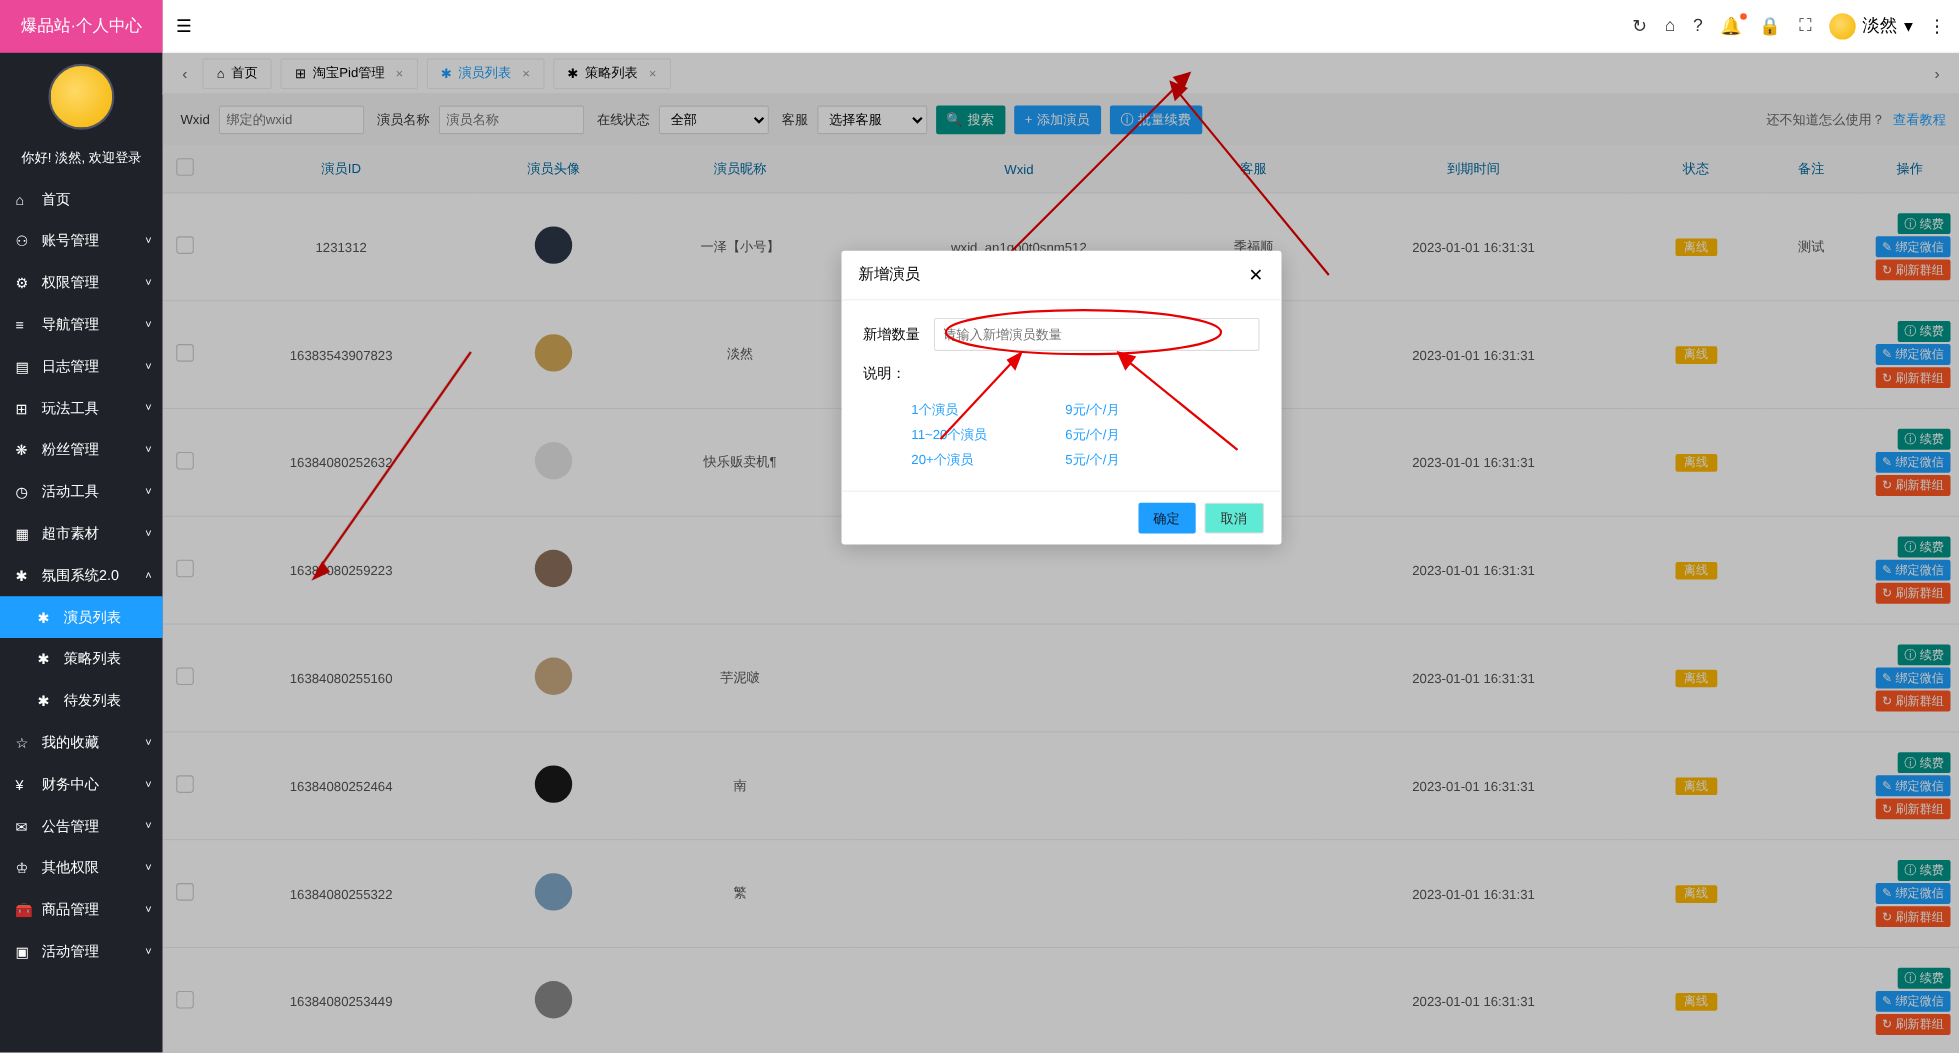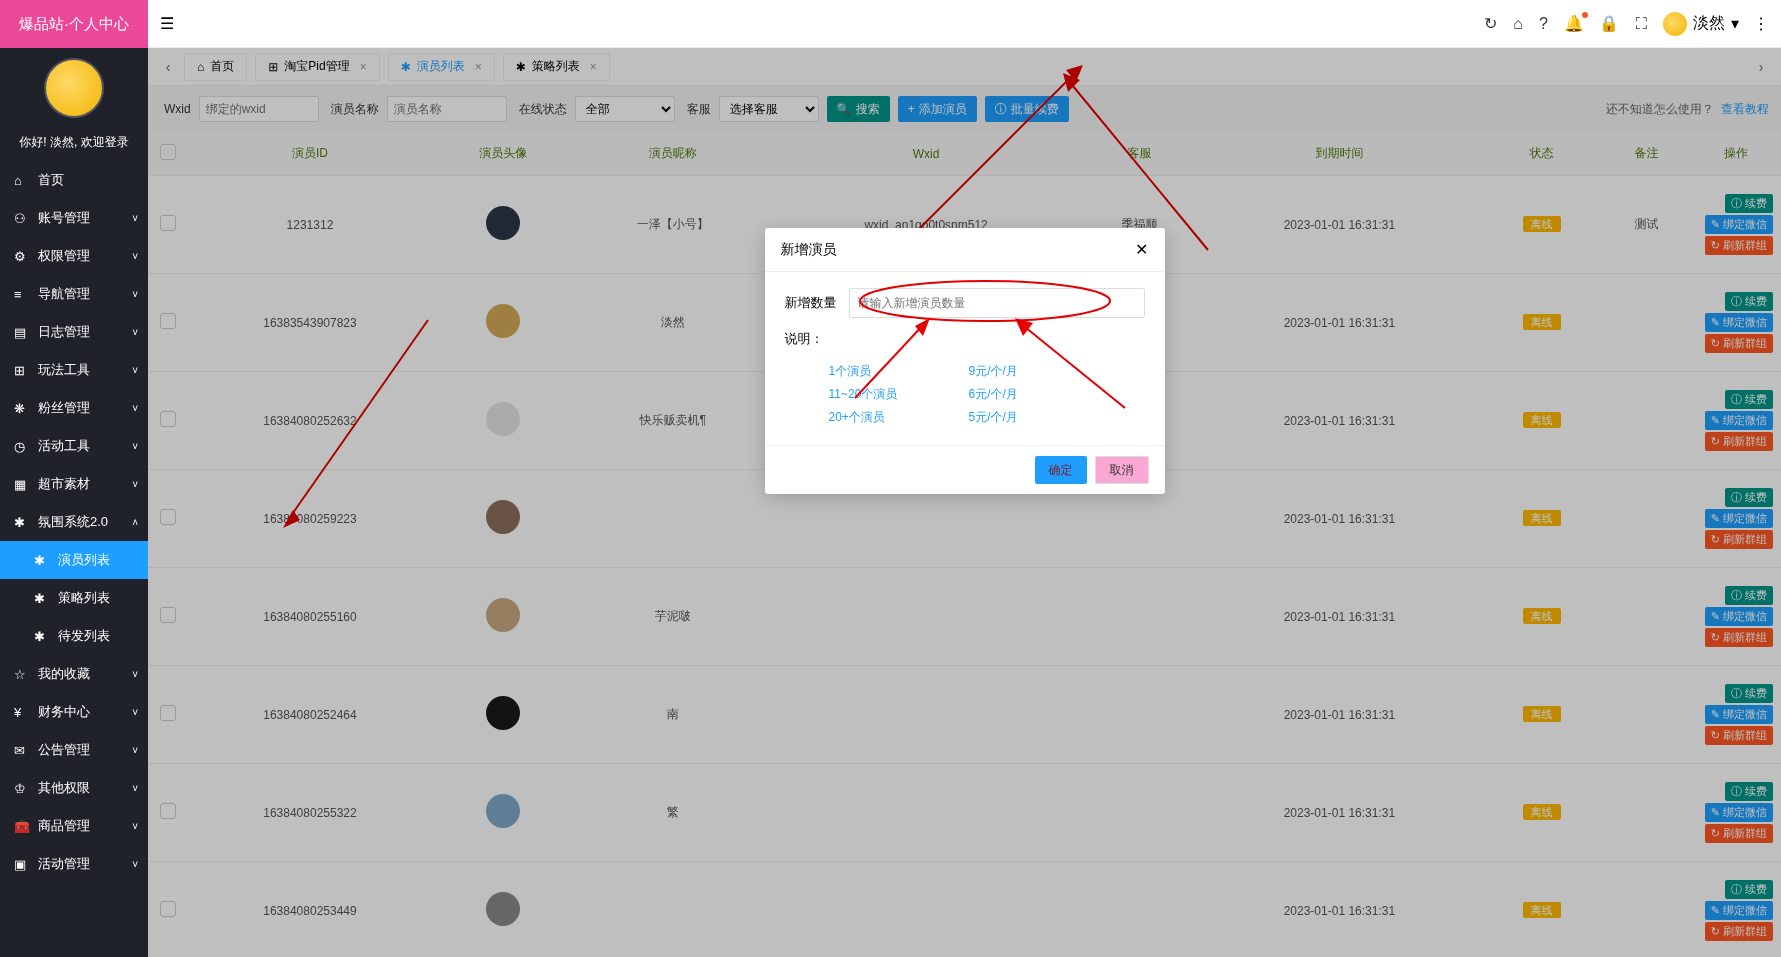--- a/index.html
+++ b/index.html
@@ -25,30 +25,30 @@
 .user-chip .uava { width:24px; height:24px; border-radius:50%; background:radial-gradient(circle at 40% 40%,#ffd966,#f4b400); }
 .main { flex:1; display:flex; flex-direction:column; background:#f5f5f5; position:relative; }
 .tabs { height:38px; background:#fff; display:flex; align-items:center; padding:0 8px; border-bottom:1px solid #eee; }
 .tab-nav { width:24px; text-align:center; cursor:pointer; font-size:14px; color:#666; }
 .tab { display:flex; align-items:center; height:28px; padding:0 12px; border:1px solid #eee; border-radius:2px; margin:0 4px; font-size:12px; cursor:pointer; gap:6px; }
 .tab.active { color:#1e9fff; }
 .tab .tx { margin-left:4px; color:#999; }
 .filters { padding:10px 12px; display:flex; align-items:center; gap:8px; font-size:12px; color:#333; }
 .filters label { margin-left:4px; }
 .filters input, .filters select { height:26px; border:1px solid #ddd; border-radius:2px; padding:0 6px; font-size:12px; background:#fff; }
-.filters input { width:120px; }
+.filters input { width:132px; }
 .filters select { width:100px; }
 .btn { height:26px; padding:0 10px; border:none; border-radius:2px; color:#fff; font-size:12px; cursor:pointer; display:inline-flex; align-items:center; gap:4px; }
 .btn-green { background:#009688; }
 .btn-blue { background:#1e9fff; }
 .help-text { margin-left:auto; font-size:12px; color:#666; }
 .help-link { color:#1e9fff; margin-left:4px; }
 .table-wrap { flex:1; overflow:auto; padding:0 0 0 0; }
 table.grid { width:100%; border-collapse:collapse; background:#fff; font-size:12px; }
-table.grid th { background:#f8f8f8; padding:12px 8px; font-weight:normal; color:#4d7c0f; text-align:center; border-bottom:1px solid #eee; }
+table.grid th { background:#f8f8f8; padding:12px 8px; font-weight:normal; color:#0369a1; text-align:center; border-bottom:1px solid #eee; }
 table.grid td { padding:18px 8px; border-bottom:1px solid #eee; text-align:center; color:#555; }
 .chk { width:16px; height:16px; border:1px solid #ccc; border-radius:3px; display:inline-block; }
 .head-img { width:34px; height:34px; border-radius:50%; background:#888; display:inline-block; }
 .tag-offline { background:#ffb800; color:#fff; padding:2px 8px; border-radius:2px; font-size:11px; }
 .act-btns { display:flex; flex-direction:column; gap:2px; align-items:flex-end; }
 .mini-btn { font-size:11px; color:#fff; padding:2px 6px; border-radius:2px; display:inline-flex; align-items:center; gap:3px; white-space:nowrap; }
 .mb-green { background:#009688; }
 .mb-blue { background:#1e9fff; }
 .mb-red { background:#ff5722; }
 .overlay { position:absolute; inset:48px 0 0 0; background:rgba(0,0,0,0.25); display:flex; align-items:flex-start; justify-content:center; padding-top:180px; }
@@ -56,22 +56,22 @@
 .modal-hd { display:flex; justify-content:space-between; align-items:center; padding:12px 16px; border-bottom:1px solid #eee; font-size:14px; }
 .modal-close { cursor:pointer; font-size:16px; }
 .modal-bd { padding:16px 20px; font-size:13px; }
 .form-row { display:flex; align-items:center; gap:12px; margin-bottom:12px; }
 .form-row input { flex:1; height:30px; border:1px solid #ddd; border-radius:2px; padding:0 8px; font-size:12px; }
 .price-list { padding-left:44px; }
 .price-row { display:flex; font-size:12px; color:#1e9fff; padding:3px 0; }
 .price-row span:first-child { width:140px; }
 .modal-ft { padding:10px 16px; display:flex; justify-content:flex-end; gap:8px; border-top:1px solid #eee; }
 .btn-sm { height:28px; padding:0 14px; border-radius:2px; font-size:12px; cursor:pointer; }
-.btn-primary { background:#1e9fff; color:#7f1d1d; border:none; }
-.btn-default { background:#f9a8d4; border:1px solid #ddd; color:#333; }
+.btn-primary { background:#1e9fff; color:#0f172a; border:none; }
+.btn-default { background:#5eead4; border:1px solid #ddd; color:#333; }
 .arrow { position:absolute; pointer-events:none; }
 </style>
 </head>
 <body>
 
 <div class="app">
   <aside class="sidebar">
     <div class="logo">爆品站·个人中心</div>
     <div class="avatar-block">
       <span class="avatar-circle"></span>

